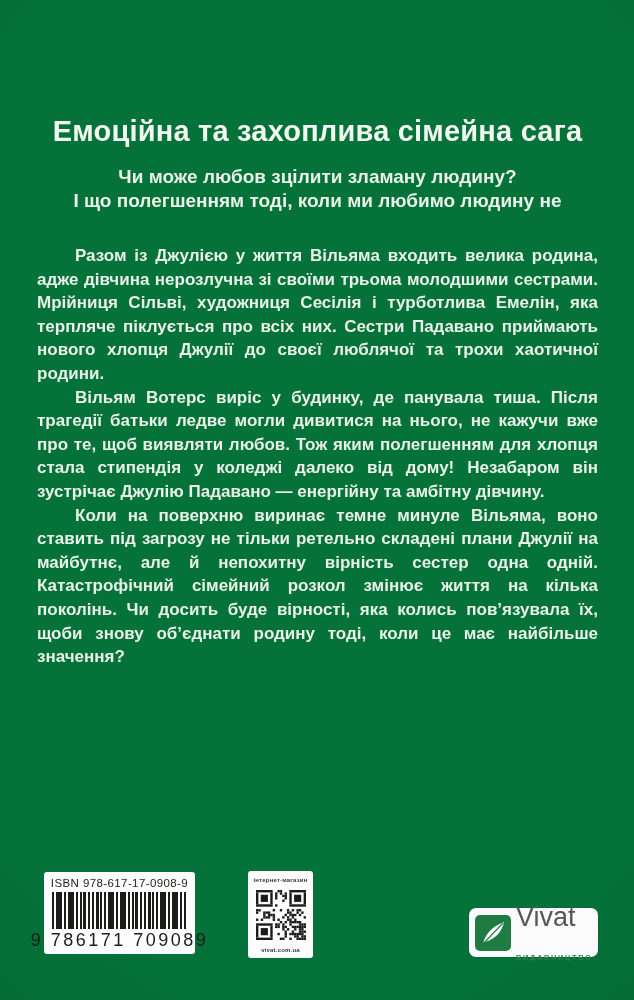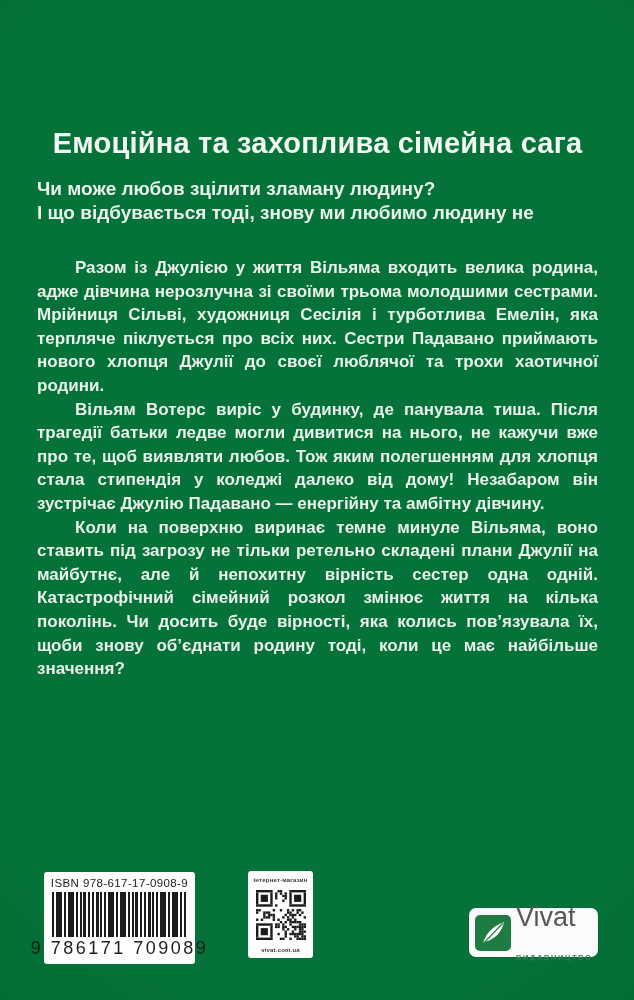--- a/index.html
+++ b/index.html
@@ -3,34 +3,34 @@
 <meta charset="utf-8">
 <style>
   html,body{margin:0;padding:0;}
   .cover{
     position:relative;
     width:634px;height:1000px;
     overflow:hidden;
     background:radial-gradient(ellipse 130% 105% at 50% 45%, #047239 52%, #03632f 88%, #015428 100%);
     font-family:"Liberation Sans", sans-serif;
   }
-  .content{position:absolute;left:37px;right:36px;top:122px;}
+  .content{position:absolute;left:37px;right:36px;top:110px;}
   .title{
     text-align:center;color:#f2f7f1;font-weight:700;
     font-size:29px;line-height:42px;letter-spacing:.2px;
   }
   .subtitle{
-    margin-top:13px;text-align:left;color:#eaf2e9;font-weight:700;
+    margin-top:13px;text-align:center;color:#eaf2e9;font-weight:700;
     font-size:19px;line-height:24px;
   }
   .body-text{margin-top:31px;color:#e9f1e8;font-weight:700;font-size:17px;line-height:23.6px;}
   .body-text p{margin:0;text-align:justify;text-indent:38px;}
   
   .barcode-box{
-    position:absolute;left:44px;top:872px;width:151px;height:92px;
+    position:absolute;left:44px;top:872px;width:151px;height:82px;
     background:#fdfdfd;border-radius:3px;
     display:flex;flex-direction:column;align-items:center;
     box-sizing:border-box;padding:5px 6px 3px;
   }
   .isbn-line{font-size:11.5px;font-weight:400;color:#1d1d1b;letter-spacing:.4px;white-space:nowrap;}
   .bars{
     width:135px;height:45px;margin-top:3px;
     background:
       repeating-linear-gradient(90deg,#1c1c1a 0 2px,rgba(0,0,0,0) 2px 4px),
       repeating-linear-gradient(90deg,rgba(0,0,0,0) 0 5px,#1c1c1a 5px 8px,rgba(0,0,0,0) 8px 13px);
@@ -63,21 +63,21 @@
 
 <div class="cover">
 
   <div class="content">
     <div class="title">
       <div>Емоційна та захоплива сімейна сага</div>
     </div>
 
     <div class="subtitle">
       <div>Чи може любов зцілити зламану людину?</div>
-      <div>І що відбувається тоді, знову ми любимо людину не</div>
+      <div>І що полегшенням тоді, коли ми любимо людину не</div>
     </div>
 
     <div class="body-text">
       <p>Разом із Джулією у життя Вільяма входить велика родина, адже дівчина нерозлучна зі своїми трьома молодшими сестрами. Мрійниця Сільві, художниця Сесілія і турботлива Емелін, яка терпляче піклується про всіх них. Сестри Падавано приймають нового хлопця Джулії до своєї люблячої та трохи хаотичної родини.</p>
       <p>Вільям Вотерс виріс у будинку, де панувала тиша. Після трагедії батьки ледве могли дивитися на нього, не кажучи вже про те, щоб виявляти любов. Тож яким полегшенням для хлопця стала стипендія у коледжі далеко від дому! Незабаром він зустрічає Джулію Падавано — енергійну та амбітну дівчину.</p>
       <p>Коли на поверхню виринає темне минуле Вільяма, воно ставить під загрозу не тільки ретельно складені плани Джулії на майбутнє, але й непохитну вірність сестер одна одній. Катастрофічний сімейний розкол змінює життя на кілька поколінь. Чи досить буде вірності, яка колись пов’язувала їх, щоби знову об’єднати родину тоді, коли це має найбільше значення?</p>
     </div>
   </div>
 
   <div class="barcode-box">

